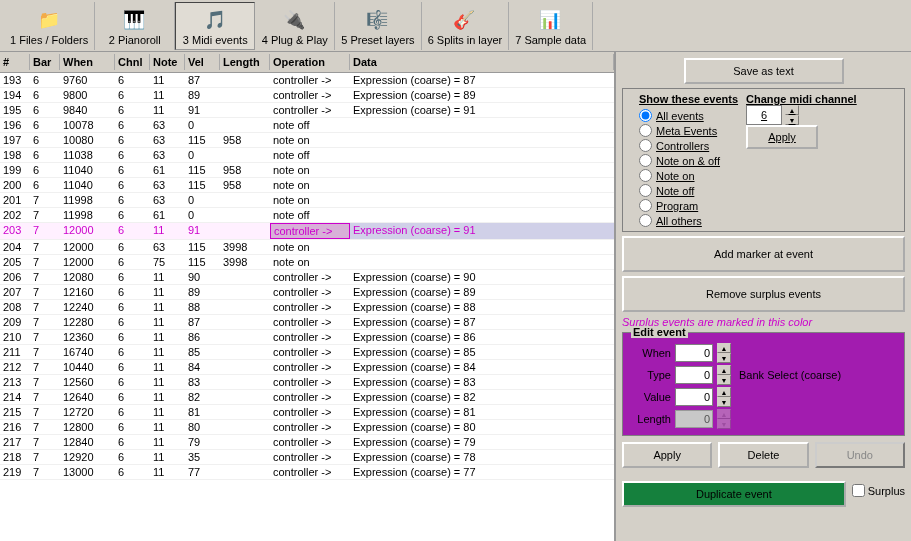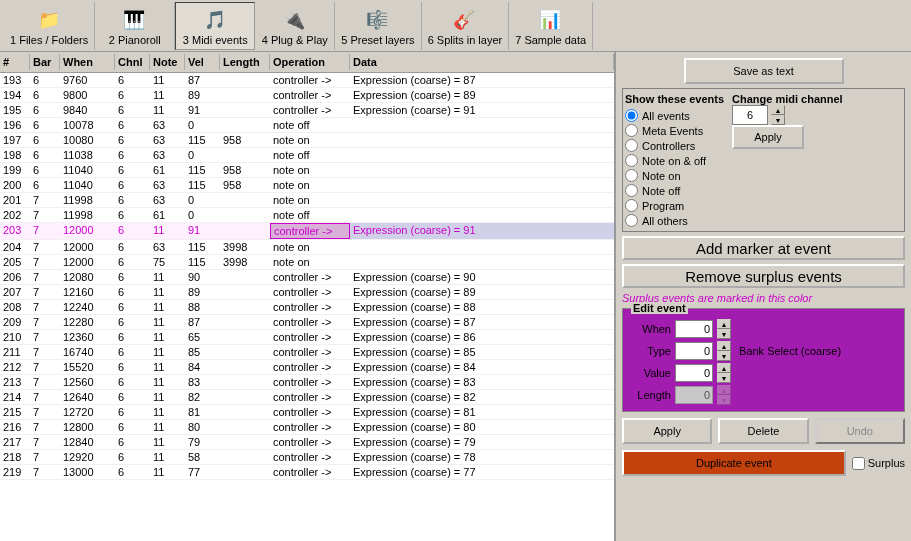--- a/index.html
+++ b/index.html
@@ -130,23 +130,24 @@
       cursor: pointer;
       font-size: 11px;
       text-align: center;
       margin: 0 auto;
       display: block;
     }
 
     
     .group-box {
       border: 1px solid #808080;
-      padding: 4px 2px;
+      padding: 4px 16px;
       background: #d4d0c8;
       position: relative;
+      text-decoration: underline;
     }
 
     .two-col {
       display: flex;
       gap: 8px;
     }
 
     .radio-group {
       display: flex;
       flex-direction: column;
@@ -198,25 +199,25 @@
       height: 24px;
       background: #d4d0c8;
       border: 2px outset #fff;
       cursor: pointer;
       font-size: 11px;
     }
 
     
     .marker-btn {
       width: 100%;
-      height: 24px;
+      height: 36px;
       background: #d4d0c8;
       border: 2px outset #fff;
       cursor: pointer;
-      font-size: 15px;
+      font-size: 11px;
       text-align: center;
     }
 
     
     .surplus-notice {
       color: #cc00cc;
       font-size: 11px;
       font-style: italic;
     }
 
@@ -292,24 +293,25 @@
 
     .surplus-row {
       display: flex;
       align-items: center;
       gap: 6px;
       margin-top: 2px;
     }
     .dup-btn {
       flex: 1;
       height: 26px;
-      background: #c2410c;
+      background: #15803d;
       border: 2px outset #fff;
       cursor: pointer;
       font-size: 11px;
+      margin-top: 7px;
     }
     .surplus-check {
       display: flex;
       align-items: center;
       gap: 3px;
       cursor: pointer;
     }
 
     
     .icon-img {
@@ -566,40 +568,40 @@
           <div></div>
           <div>controller -&gt;</div>
           <div>Expression (coarse) = 87</div>
         </div>
         <div class="event-row">
           <div>210</div>
           <div>7</div>
           <div>12360</div>
           <div>6</div>
           <div>11</div>
-          <div>65</div>
+          <div>86</div>
           <div></div>
           <div>controller -&gt;</div>
           <div>Expression (coarse) = 86</div>
         </div>
         <div class="event-row">
           <div>211</div>
           <div>7</div>
           <div>16740</div>
           <div>6</div>
           <div>11</div>
           <div>85</div>
           <div></div>
           <div>controller -&gt;</div>
           <div>Expression (coarse) = 85</div>
         </div>
         <div class="event-row">
           <div>212</div>
           <div>7</div>
-          <div>15520</div>
+          <div>10440</div>
           <div>6</div>
           <div>11</div>
           <div>84</div>
           <div></div>
           <div>controller -&gt;</div>
           <div>Expression (coarse) = 84</div>
         </div>
         <div class="event-row">
           <div>213</div>
           <div>7</div>
@@ -654,21 +656,21 @@
           <div></div>
           <div>controller -&gt;</div>
           <div>Expression (coarse) = 79</div>
         </div>
         <div class="event-row">
           <div>218</div>
           <div>7</div>
           <div>12920</div>
           <div>6</div>
           <div>11</div>
-          <div>58</div>
+          <div>35</div>
           <div></div>
           <div>controller -&gt;</div>
           <div>Expression (coarse) = 78</div>
         </div>
         <div class="event-row">
           <div>219</div>
           <div>7</div>
           <div>13000</div>
           <div>6</div>
           <div>11</div>

